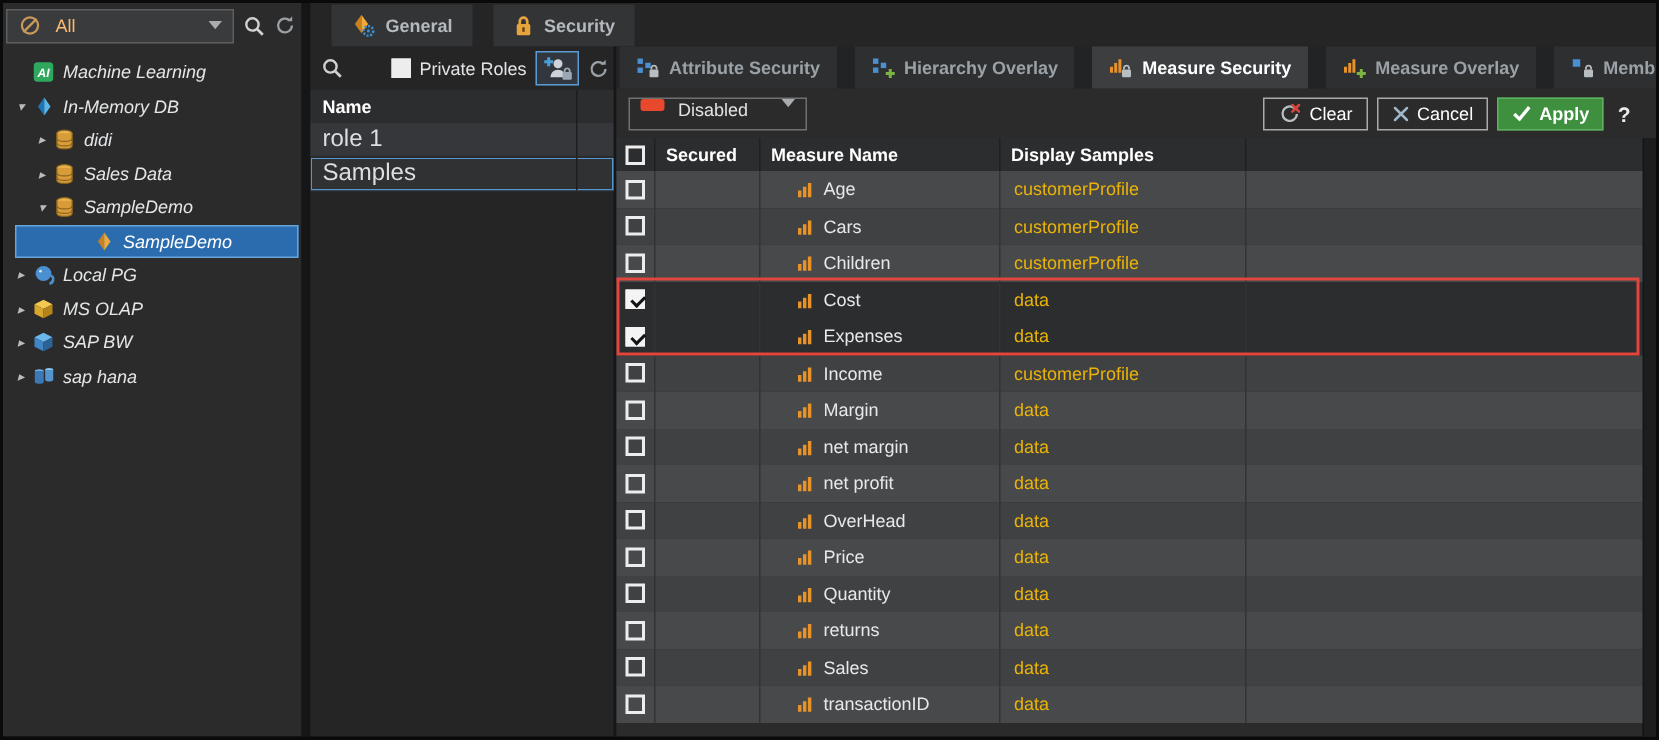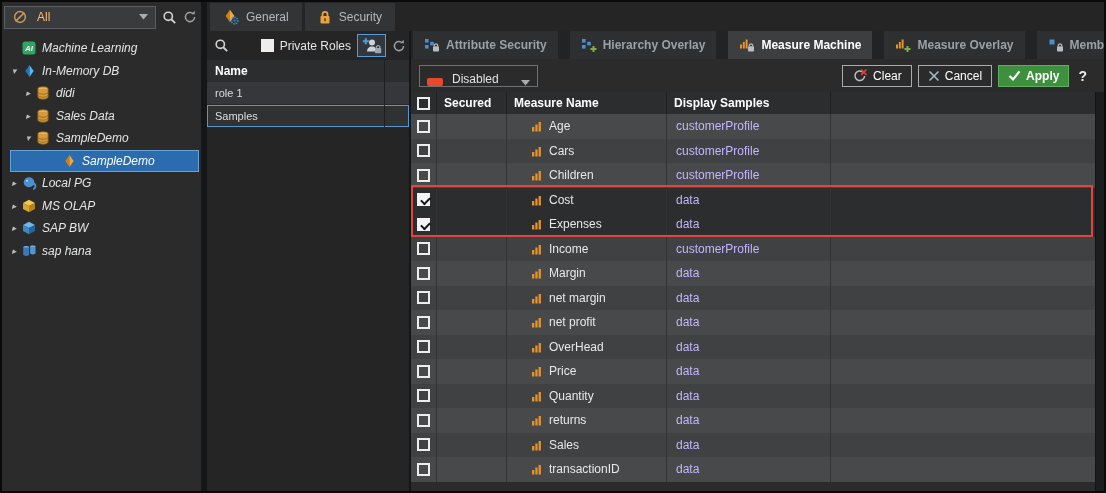--- a/index.html
+++ b/index.html
@@ -19,67 +19,67 @@
   .tree-item .expander { width:14px; font-size:9px; color:#b9bcbe; text-align:center; flex:none; }
   .tree-item .ticon { width:16px; margin-right:5px; flex:none; display:inline-flex; justify-content:center; }
   .tree-item.lvl0 { padding-left:5px; }
   .tree-item.lvl1 { padding-left:19px; }
   .tree-item.lvl2 { padding-left:45px; }
   .tree-item.selected { background:#2a6cad; box-shadow:inset 0 0 0 1px #67a4da; margin-left:8px; margin-right:2px; padding-left:37px; color:#fff; }
 
   
   .right { flex:1; display:flex; flex-direction:column; background:#252526; min-width:0; }
   .tabbar { height:29px; background:#252526; display:flex; gap:3px; padding:1px 0 0 3px; flex:none; }
-  .tab { display:flex; align-items:center; gap:7px; padding:0 13px; background:#333436; color:#b4b9bd; font-size:12px; font-weight:400; cursor:default; }
+  .tab { display:flex; align-items:center; gap:7px; padding:0 13px; background:#333436; color:#b4b9bd; font-size:12px; font-weight:700; cursor:default;margin-left:11px; }
   .tab.active { background:#3d3f41; color:#ffffff; }
   .content { flex:1; display:flex; min-height:0; }
 
   
   .roles-panel { width:204px; flex:none; background:#252526; border-right:2px solid #151617; display:flex; flex-direction:column; }
   .roles-toolbar { height:29px; display:flex; align-items:center; padding:0 3px 0 7px; gap:6px; flex:none; }
   .roles-toolbar .spacer { flex:1; }
   .cb { width:13px; height:13px; border:2px solid #ededed; background:transparent; display:inline-block; flex:none; position:relative; }
   .cb.filled { background:#ededed; }
   .cb.checked { background:#f4f4f4; border-color:#f4f4f4; }
   .cb.checked::after { content:''; position:absolute; left:1.5px; top:2px; width:7px; height:4px; border-left:2px solid #141414; border-bottom:2px solid #141414; transform:rotate(-45deg); }
   .pr-label { color:#e2e4e6; font-size:12px; white-space:nowrap; }
   .add-role-btn { width:29px; height:23px; border:1px solid #5b9bd5; background:#31373c; display:flex; align-items:center; justify-content:center; cursor:default; }
   .roles-header { height:22px; background:#2c2d2f; color:#fff; font-size:12px; font-weight:700; display:flex; align-items:center; padding-left:8px; position:relative; flex:none; }
   .roles-header::after, .role-row::after { content:''; position:absolute; right:24px; top:0; bottom:0; width:1px; background:#1d1e1f; }
-  .role-row { height:23px; background:#35373a; border-bottom:1px solid #28292b; color:#dcdee0; font-size:11px; display:flex; align-items:center; padding-left:8px; position:relative; cursor:default; }
+  .role-row { height:23px; background:#35373a; border-bottom:1px solid #28292b; color:#dcdee0; font-size:16px; display:flex; align-items:center; padding-left:8px; position:relative; cursor:default; }
   .role-row.selected { background:#2f3133; box-shadow:inset 0 0 0 1px #5795cf; }
 
   
   .main-panel { flex:1; background:#2b2b2b; position:relative; min-width:0; display:flex; flex-direction:column; }
   .subtabbar { height:28px; background:#222324; display:flex; gap:12px; padding-left:2px; flex:none; }
   .subtab { display:flex; align-items:center; gap:6px; padding:0 11px; background:#2d2f30; color:#9aa1a7; font-size:12px; font-weight:600; cursor:default; white-space:nowrap; }
   .subtab.active { background:#3c3e40; color:#ffffff; }
   .toolbar { height:33px; display:flex; align-items:center; padding:0 17px 0 8px; flex:none; }
-  .mode-dropdown { width:119px; height:22px; border:1px solid #707172; display:flex; align-items:flex-end; padding:0 7px; gap:9px; color:#e0e2e4; font-size:12px; cursor:default; }
+  .mode-dropdown { width:119px; height:22px; border:1px solid #707172; display:flex; align-items:flex-start; padding:0 7px; gap:9px; color:#e0e2e4; font-size:12px; cursor:default; }
   .mode-swatch { width:16px; height:8px; background:#e8492c; border-radius:2px; flex:none; }
   .mode-dropdown .caret { margin-left:auto; }
   .tb-btn { height:22px; border:1px solid #a9abad; background:transparent; color:#fff; font-size:12px; font-family:"Liberation Sans",sans-serif; display:flex; align-items:center; gap:5px; padding:0 9px; margin-left:6px; cursor:default; }
   .tb-btn.apply { background:#3e8f3e; border-color:#5faf5f; font-weight:700; }
   .tb-btn:first-of-type { margin-left:auto; }
   .help { margin-left:9px; color:#ededed; font-weight:700; font-size:14px; }
 
   .table-zone { flex:1; display:flex; min-height:0; }
   .table-area { flex:1; position:relative; min-width:0; }
   .vscroll { width:9px; background:#1c1d1e; border-left:1px solid #141414; flex:none; }
   .tgrid { display:grid; grid-template-columns:26px 70px 160px 164px 1fr; }
   .thead { height:22px; background:#2c2d2f; }
   .thead .c { display:flex; align-items:center; color:#fff; font-size:12px; font-weight:700; border-right:1px solid #1f2021; padding-left:7px; }
   .thead .c:last-child { border-right:none; }
   .thead .cb-c { justify-content:center; padding-left:0; }
   .trow { height:24.5px; }
   .trow .c { display:flex; align-items:center; font-size:12px; color:#e6e8ea; border-right:1px solid #313334; padding-left:7px; overflow:hidden; }
   .trow .c:last-child { border-right:none; }
   .trow .cb-c { justify-content:center; padding-left:0; }
   .trow .mn { padding-left:24px; gap:7px; }
-  .trow .df { padding-left:9px; color:#c4b5fd; }
+  .trow .df { padding-left:9px; color:#eab308; }
   .trow.odd  { background:#47494b; }
   .trow.even { background:#3f4143; }
   .trow.hl   { background:#2c2d2f; }
   .red-annotation { position:absolute; left:0; right:2px; top:93px; height:52px; border:2px solid #e2453d; pointer-events:none; z-index:5; }
 </style>
 </head>
 <body>
 
 <div class="app">
 
@@ -344,21 +344,21 @@
                     <rect x="1" y="6.5" width="2" height="4"></rect>
                     <rect x="3.8" y="4" width="2" height="6.5"></rect>
                     <rect x="6.6" y="1.5" width="2" height="9"></rect>
                   </g>
                   <g>
                     <rect x="9" y="8.3" width="6" height="5.2" rx="0.8" fill="#b9bec2"></rect>
                     <path d="M10.3 8.3V7a1.8 1.8 0 0 1 3.4 0v1.3" fill="none" stroke="#b9bec2" stroke-width="1.2"></path>
                   </g>
                 </svg>
               </span>
-              <span>Measure Machine</span>
+              <span>Measure Security</span>
             </div>
             <div class="subtab">
               <span class="ic">
                 <svg width="16" height="15" viewBox="0 0 16 15">
                   <g fill="#e8922a">
                     <rect x="1" y="6.5" width="2" height="4"></rect>
                     <rect x="3.8" y="4" width="2" height="6.5"></rect>
                     <rect x="6.6" y="1.5" width="2" height="9"></rect>
                   </g>
                   <g fill="#7cb342">

